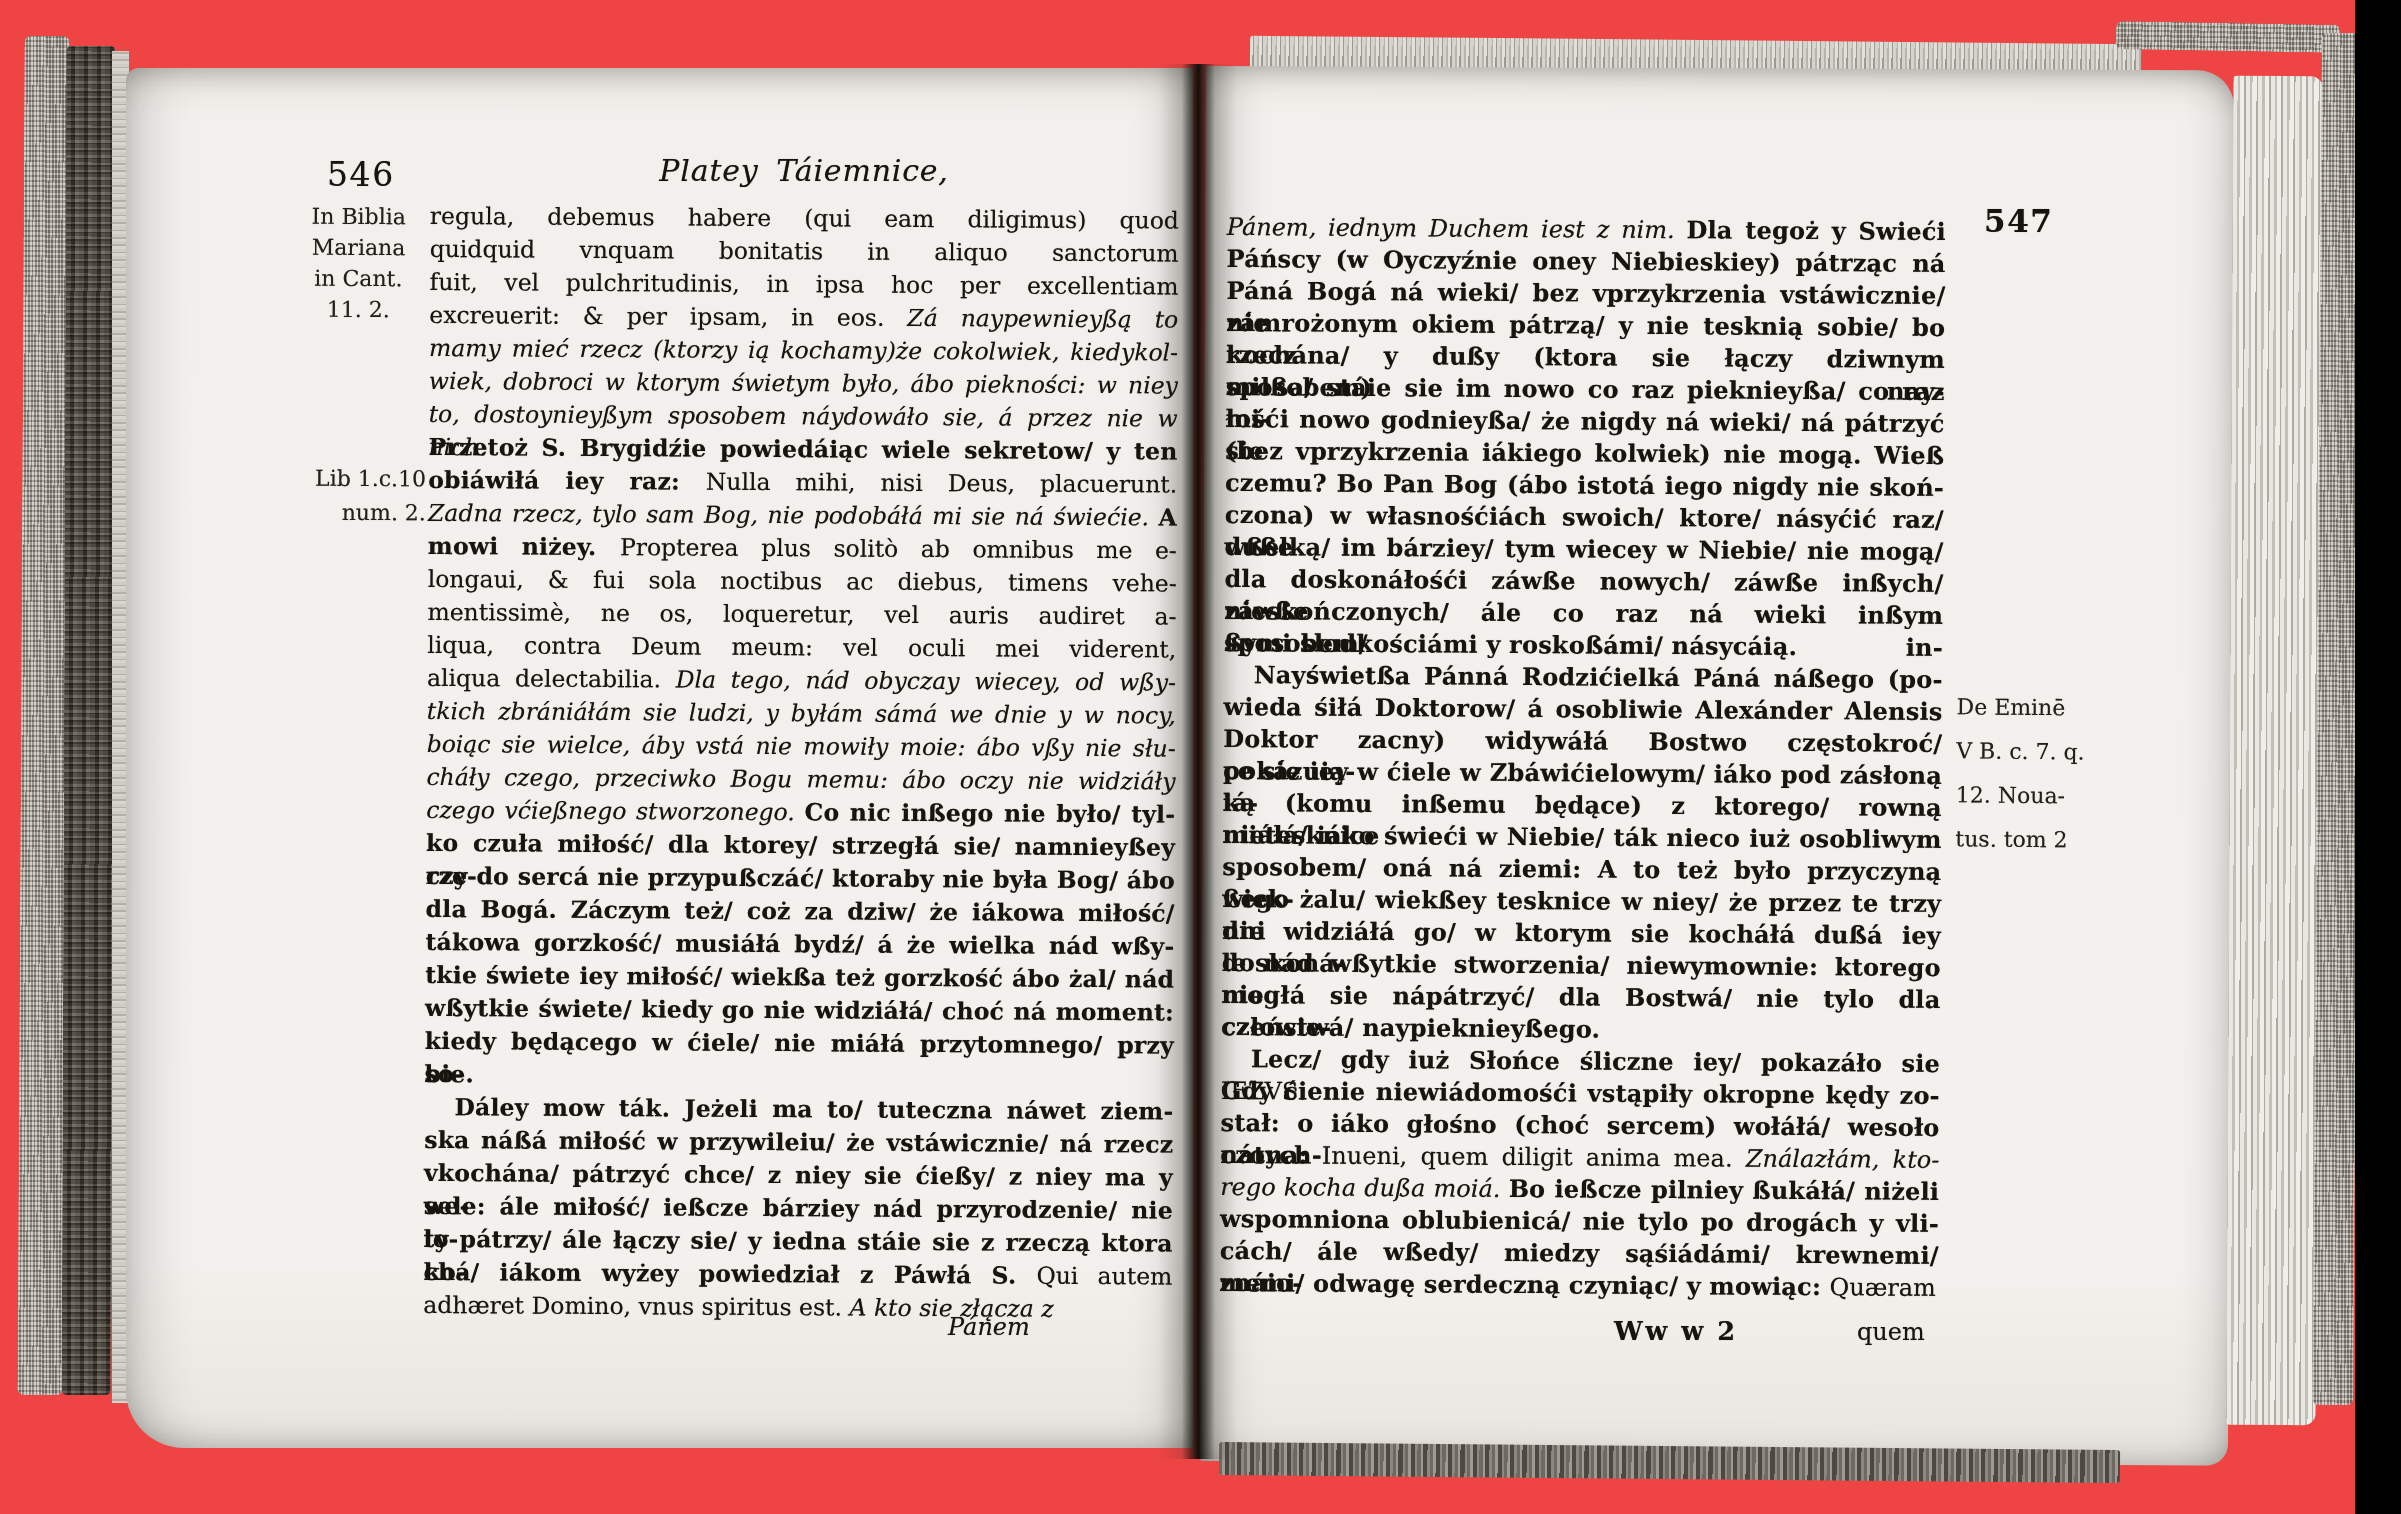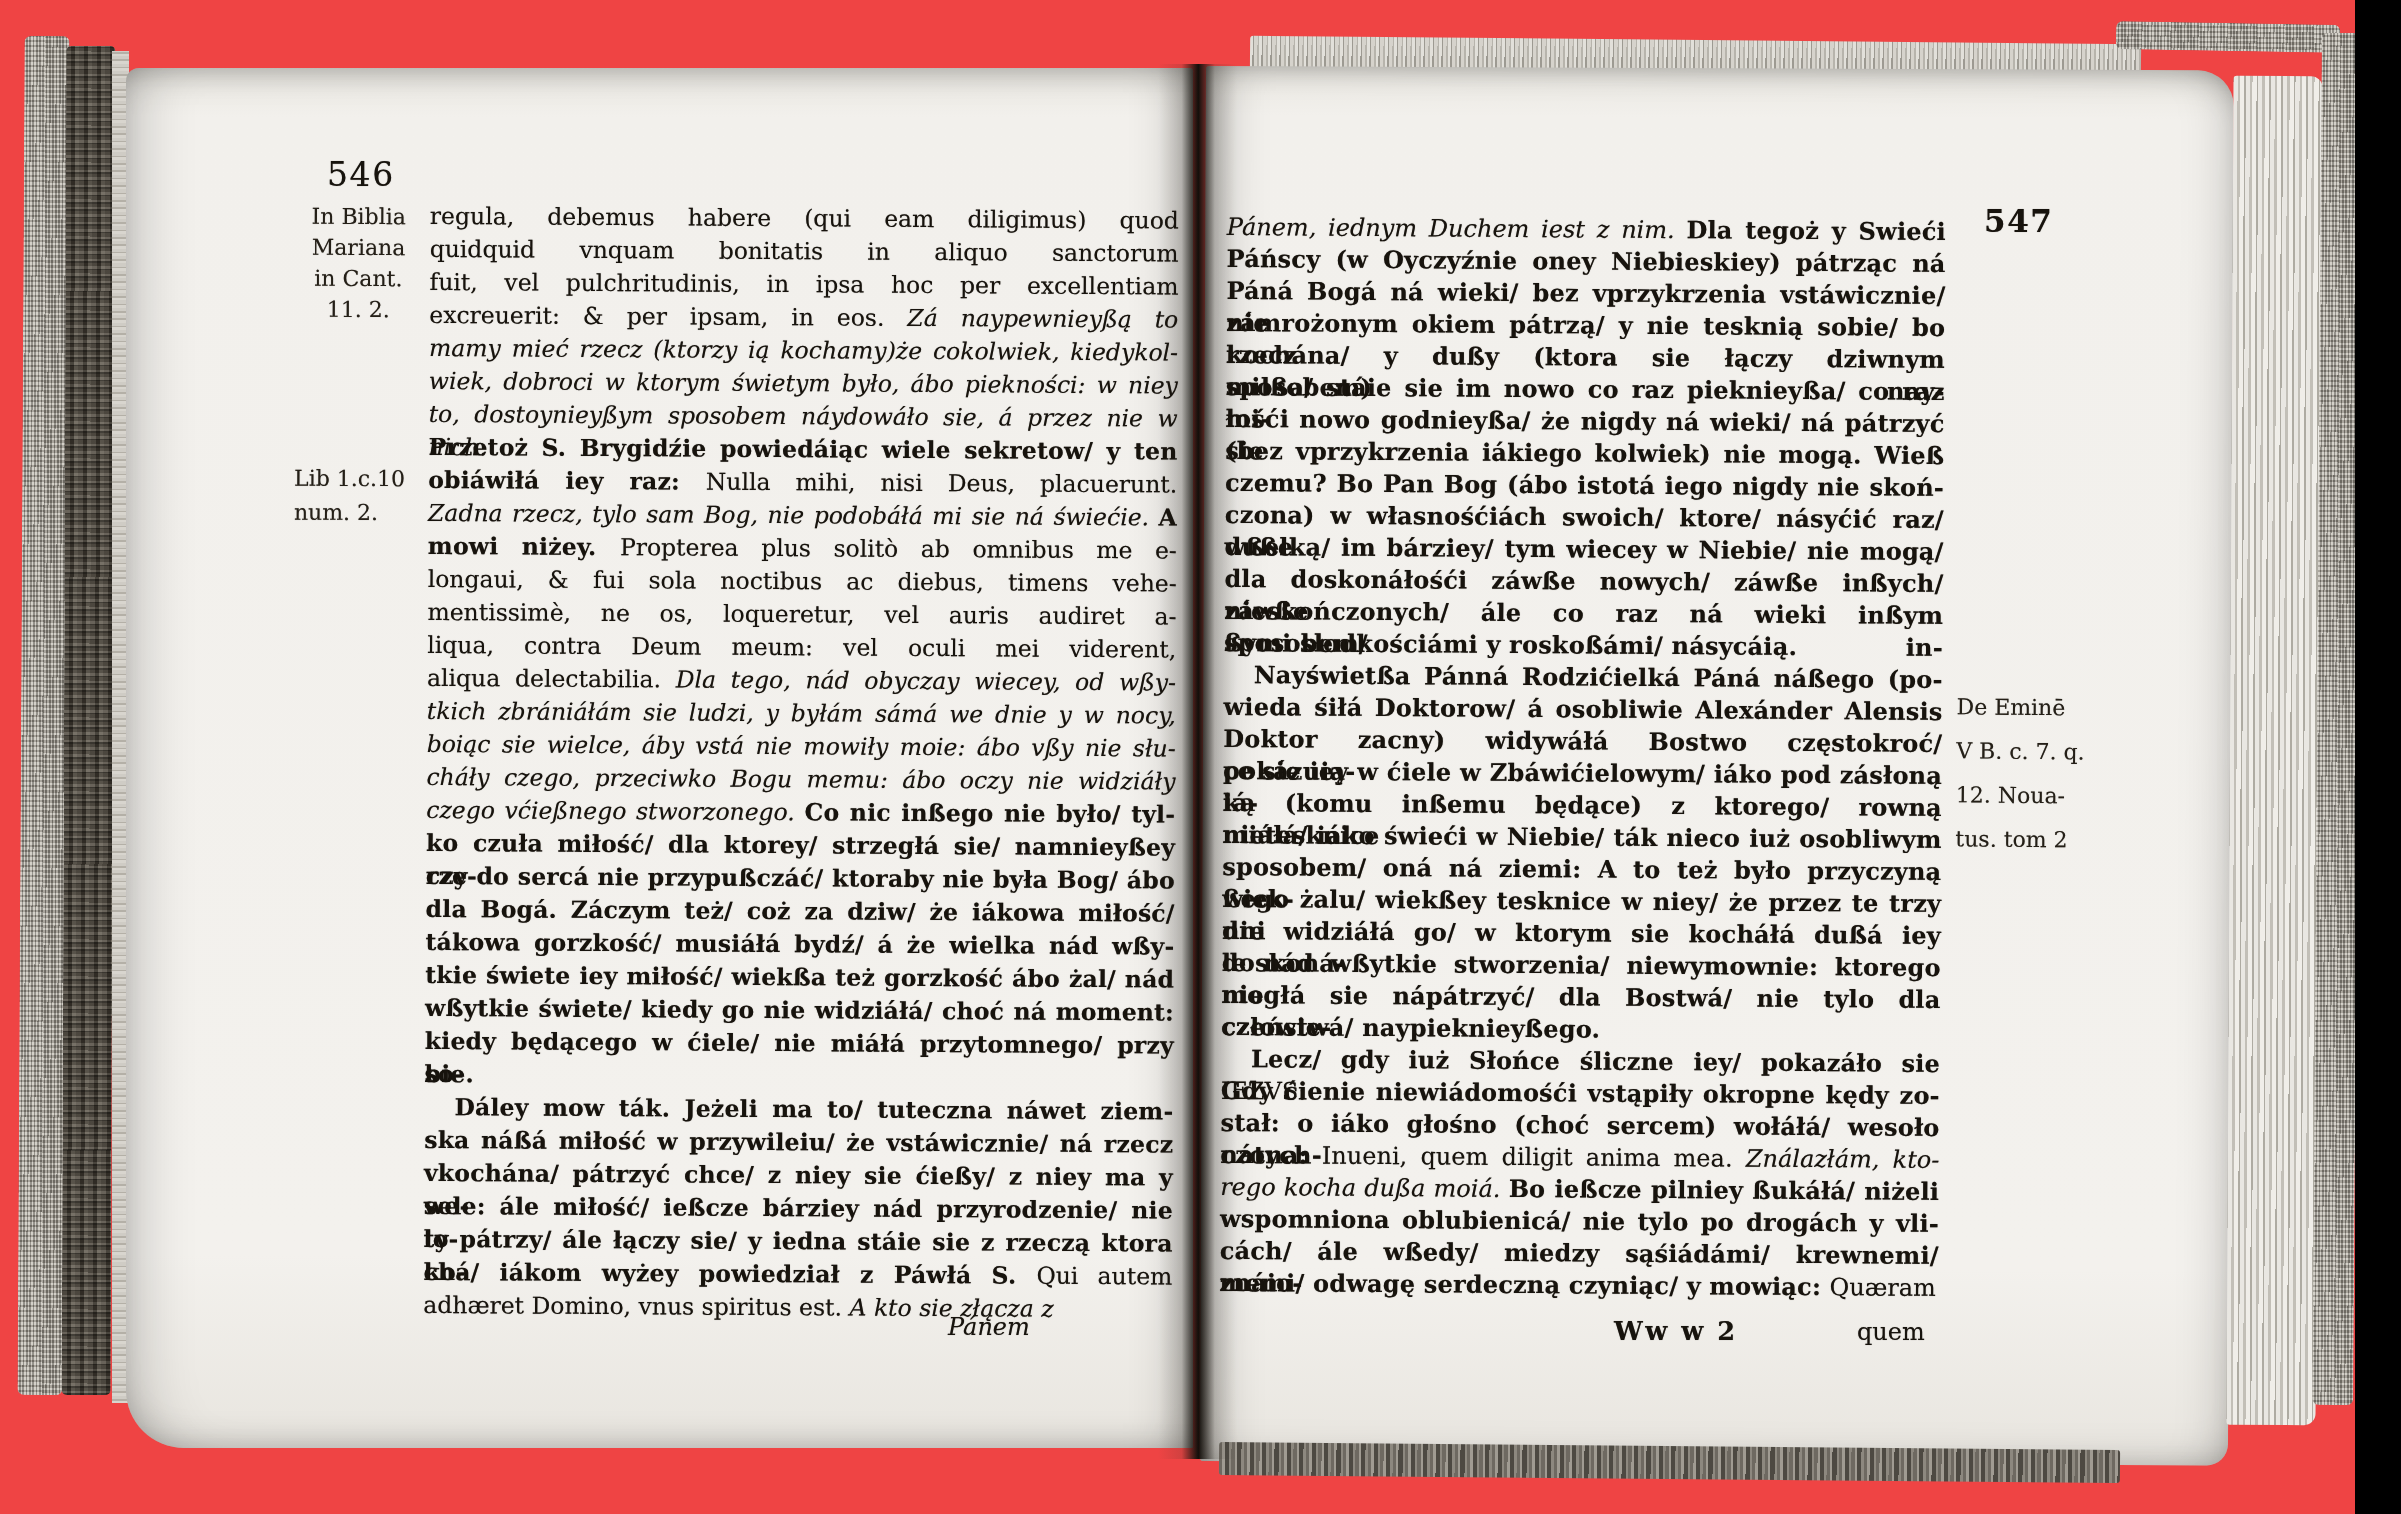--- a/index.html
+++ b/index.html
@@ -99,29 +99,30 @@
 
   <div class="leaf-edges-right" style="left:2230px;top:76px;width:89px;height:1349px;transform:rotate(.3deg);"></div>
   <div class="cloth" style="left:2317px;top:33px;width:41px;height:1372px;transform:rotate(.4deg);"></div>
 
   <div class="bottom-edges" style="left:1219px;top:1446px;width:901px;height:33px;transform:rotate(.5deg);"></div>
 
   <div id="gutter"></div>
 
   <div class="pageno page-text" style="left:327px;top:155px;font-size:33px;">546</div>
 
+  <div class="hdr page-text" style="left:462px;top:153px;width:684px;font-size:30px;">Platey Táiemnice,</div>
 
   <div class="margin-note" id="lp-note-0" style="left:305px;top:193px;width:107px;text-align:center;line-height:31px;transform:rotate(.3deg);margin-top:8px;">
       <div class="mn-line">In Biblia</div>
       <div class="mn-line">Mariana</div>
       <div class="mn-line">in Cant.</div>
       <div class="mn-line">11. 2.</div>
     </div>
 
-  <div class="margin-note" id="lp-note-1" style="left:294px;top:462px;width:132px;text-align:left;line-height:34px;transform:rotate(.3deg);">
+  <div class="margin-note" id="lp-note-1" style="left:294px;top:462px;width:132px;text-align:right;line-height:34px;transform:rotate(.3deg);">
       <div class="mn-line">Lib 1.c.10</div>
       <div class="mn-line">num. 2.</div>
     </div>
 
   <div class="body-block page-text" id="lp-lines" style="left:430px;top:200px;width:749px;font-size:23.5px;transform:rotate(.35deg);transform-origin:left top;">
       <div class="tl"><span class="lat">regula, debemus habere (qui eam diligimus) quod</span></div>
       <div class="tl"><span class="lat">quidquid vnquam bonitatis in aliquo sanctorum</span></div>
       <div class="tl"><span class="lat">fuit, vel pulchritudinis, in ipsa hoc per excellentiam</span></div>
       <div class="tl"><span class="lat">excreuerit: &amp; per ipsam, in eos. </span><span class="it">Zá naypewnieyßą to</span></div>
       <div class="tl"><span class="it">mamy mieć rzecz (ktorzy ią kochamy)że cokolwiek, kiedykol-</span></div>

